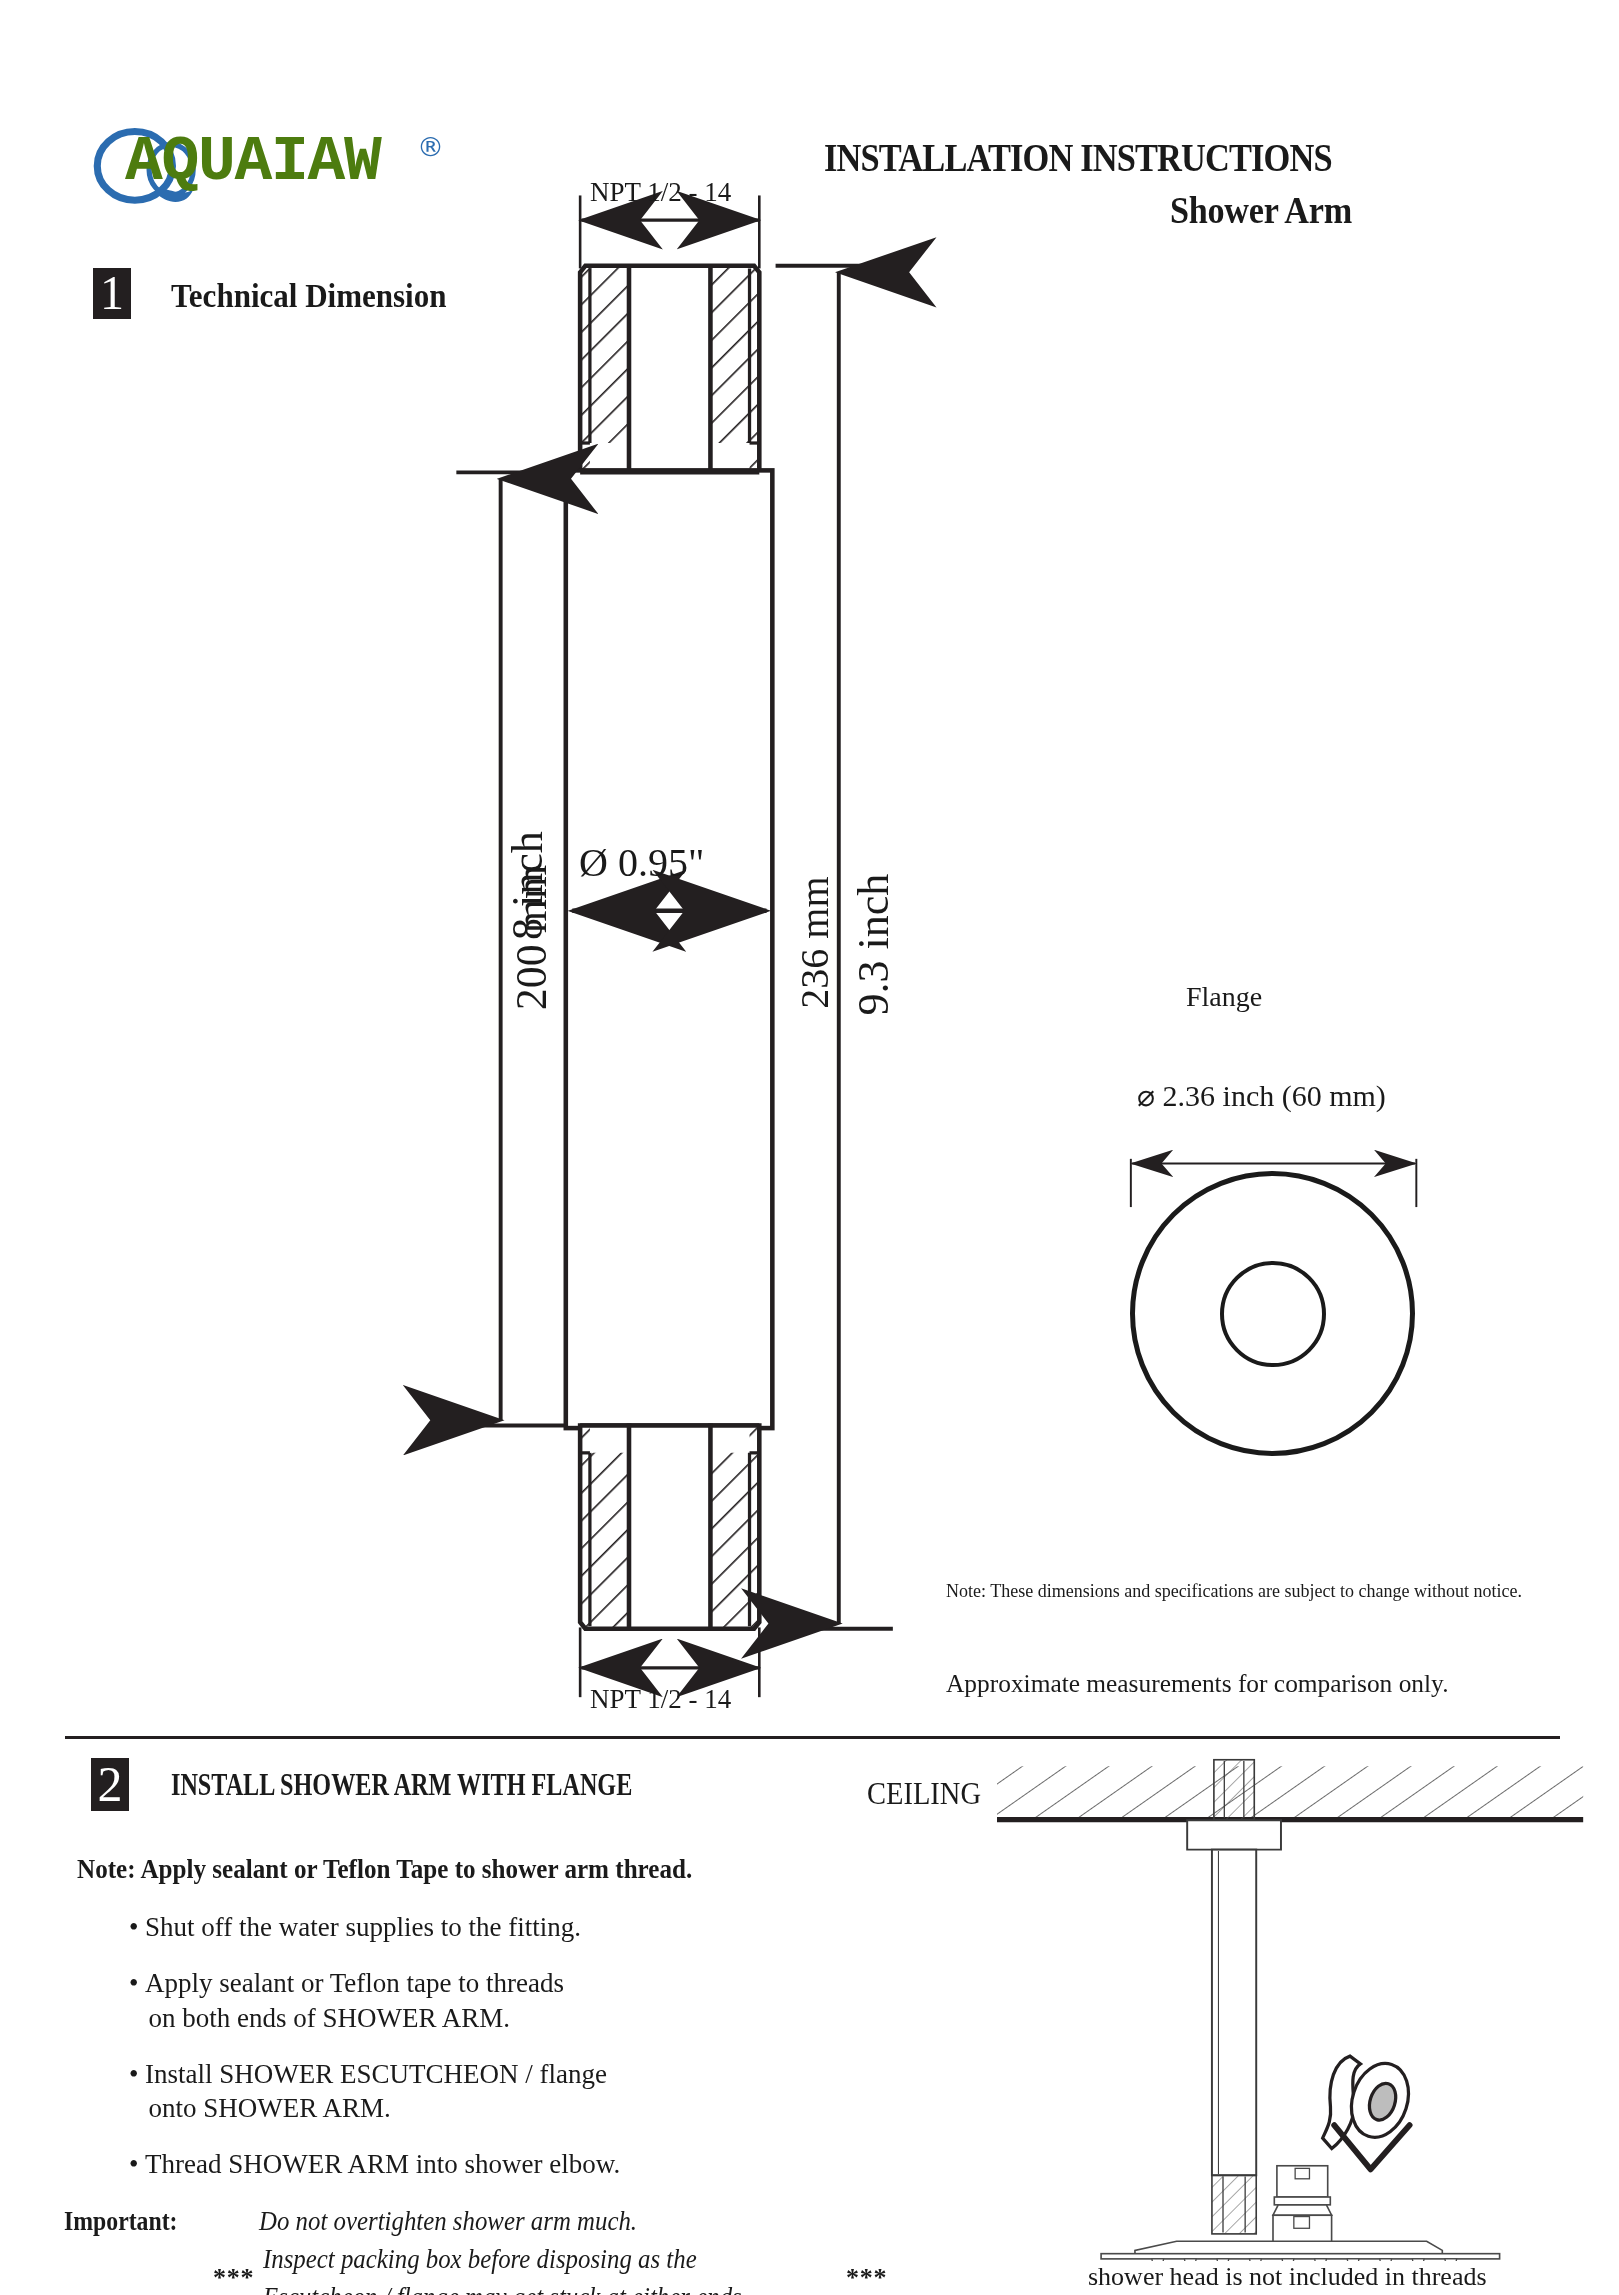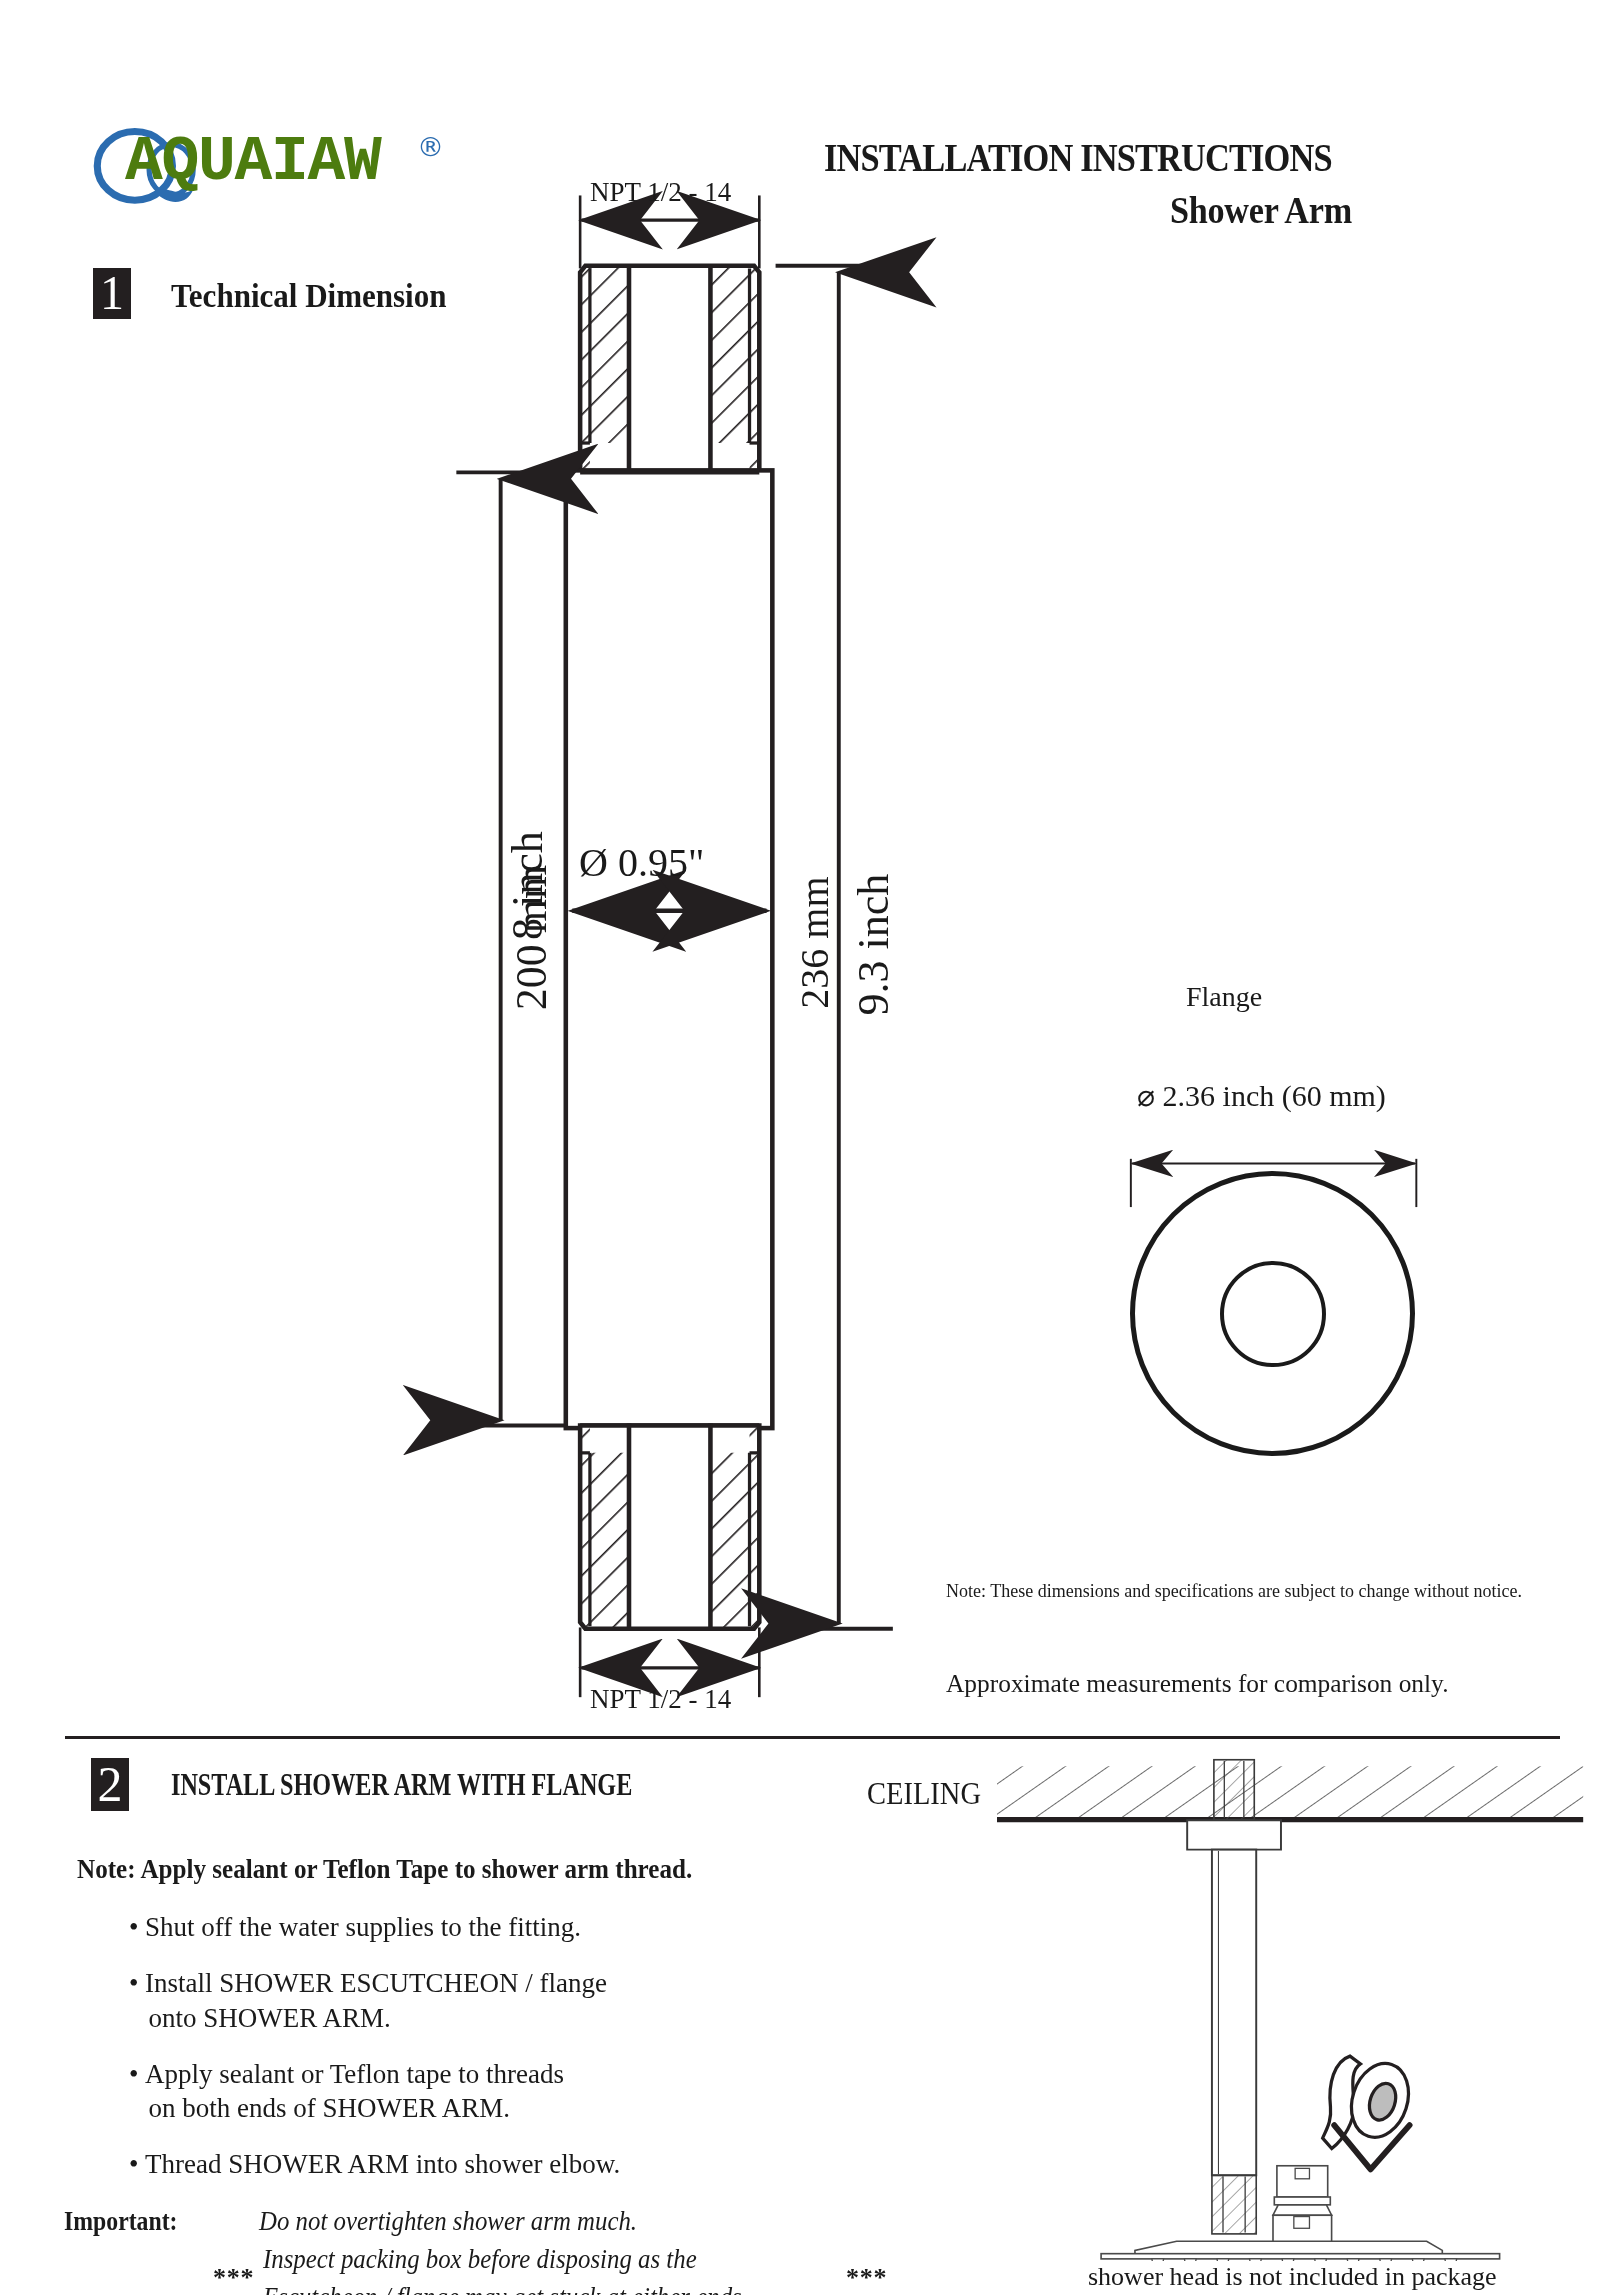--- a/index.html
+++ b/index.html
@@ -360,26 +360,26 @@
 
 <div class="abs step-badge" id="step2-badge">2</div>
 <div class="abs" id="step2-label">INSTALL SHOWER ARM WITH FLANGE</div>
 <div class="abs" id="sealant-note">Note: Apply sealant or Teflon Tape to shower arm thread.</div>
 
 <div class="abs" id="bullets">
   <div class="bullet-item">
     <span class="dot">•</span><span>Shut off the water supplies to the fitting.</span>
   </div>
   <div class="bullet-item">
+    <span class="dot">•</span><span>Apply sealant or Teflon tape to threads</span>
+    <span class="ln2">on both ends of SHOWER ARM.</span>
+  </div>
+  <div class="bullet-item">
     <span class="dot">•</span><span>Install SHOWER ESCUTCHEON / flange</span>
     <span class="ln2">onto SHOWER ARM.</span>
-  </div>
-  <div class="bullet-item">
-    <span class="dot">•</span><span>Apply sealant or Teflon tape to threads</span>
-    <span class="ln2">on both ends of SHOWER ARM.</span>
   </div>
   <div class="bullet-item" style="margin-top:10px;">
     <span class="dot">•</span><span>Thread SHOWER ARM into shower elbow.</span>
   </div>
 </div>
 
 <div class="abs" id="important-row">
   <span id="important-label">Important:</span>
   <span id="important-l1">Do not overtighten shower arm much.</span>
   <span id="important-l2">Inspect packing box before disposing as the</span>
@@ -455,14 +455,14 @@
     <path d="M308,147 L326,147 L322,168 L312,168 Z"></path>
     <path d="M358,147 L376,147 L372,168 L362,168 Z"></path>
     <path d="M408,147 L426,147 L422,168 L412,168 Z"></path>
     <path d="M458,147 L476,147 L472,168 L462,168 Z"></path>
     <path d="M508,147 L526,147 L522,168 L512,168 Z"></path>
     <path d="M558,147 L576,147 L572,168 L562,168 Z"></path>
     <path d="M608,147 L626,147 L622,168 L612,168 Z"></path>
   </g>
 </svg>
 
-<div class="abs" id="showerhead-note">shower  head is not included in package</div>
+<div class="abs" id="showerhead-note">shower  head is not included in threads</div>
 
 
 </body></html>

